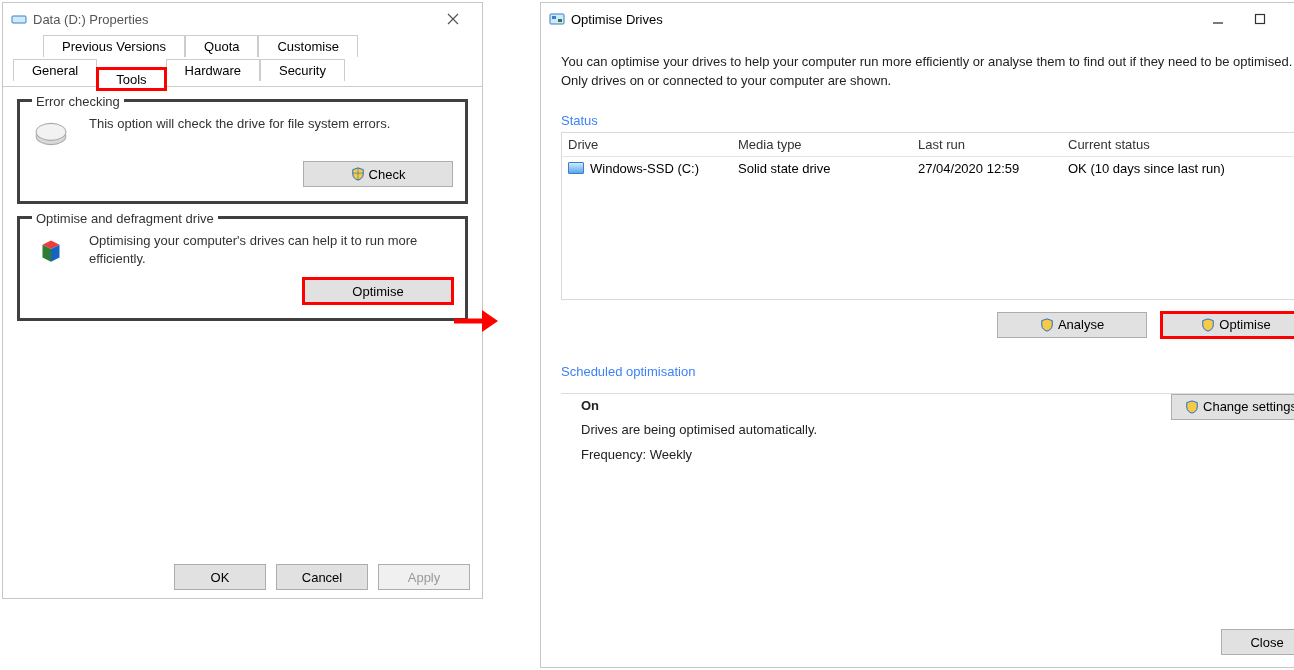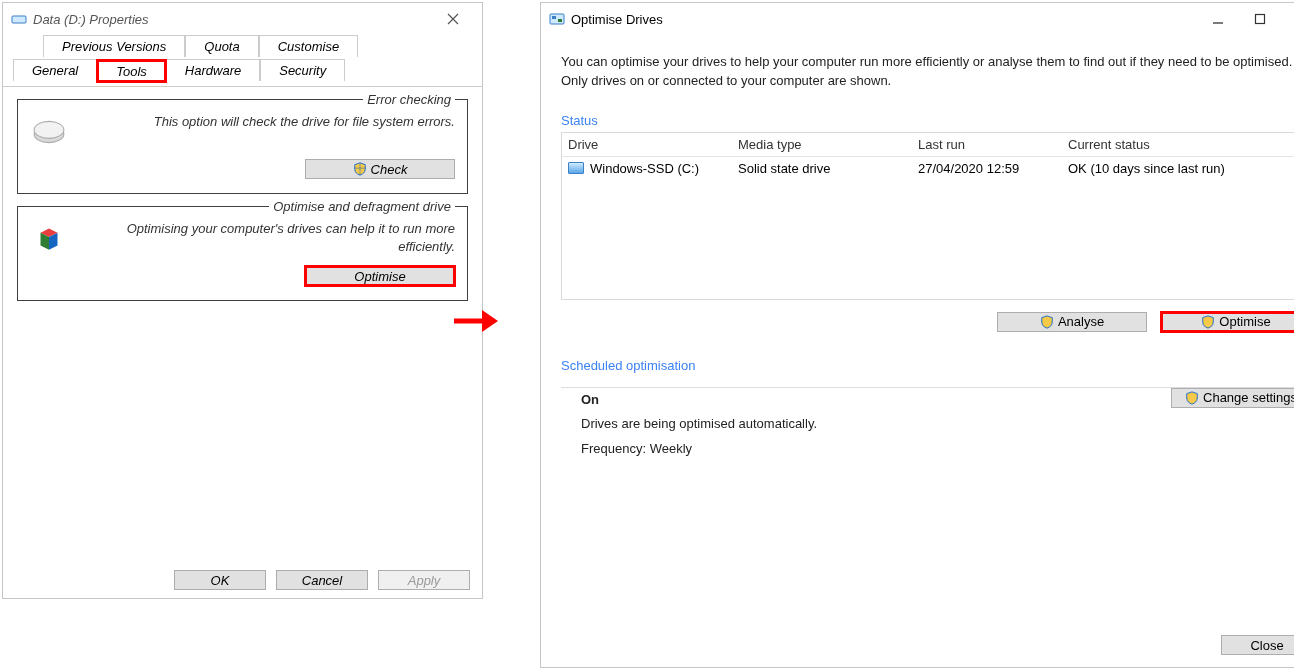--- a/index.html
+++ b/index.html
@@ -13,55 +13,54 @@
     height: 670px;
     position: relative;
     overflow: hidden;
   }
   .window {
     position: absolute;
     background: #fff;
     border: 1px solid #c6c6c6;
   }
   
-  .win-prop { left:2px; top:2px; width:481px; height:597px;font-style:italic; }
+  .win-prop { left:2px; top:2px; width:481px; height:597px; }
   .titlebar {
     display:flex; align-items:center; height:32px;
     padding:0 8px; color:#555;
   }
   .titlebar .spacer { flex:1; }
   .titlebar .winbtn {
     width:42px; height:28px; display:flex; align-items:center; justify-content:center;
     color:#333;
   }
   .titlebar .icon { width:16px; height:16px; margin-right:6px; display:inline-flex; }
   
   .tabstrip { position:relative; height:52px; border-bottom:1px solid #ccc; }
   .tabstrip .tabrow { position:absolute; display:flex; }
   .tabrow1 { top:0; left:10px;padding-left:30px; }
   .tabrow2 { top:24px; left:10px; }
   .tab {
     border:1px solid #ccc; border-bottom:none; background:#fff;
     padding:3px 18px; margin-right:0;
   }
-  .tab.active { background:#fff; position:relative; top:1px; }
+  .tab.active { background:#fff; position:relative; top:9px; }
   .redbox { outline:3px solid #ff0000; outline-offset:-2px; }
   
   .grouppanel {
-    margin:12px 14px 0 14px; border:1px solid #404040; padding:8px 12px 14px 12px;
+    margin:12px 14px 0 14px; border:3px solid #404040; padding:8px 12px 14px 12px;
     position:relative;
-    text-align:right;
   }
   .grouplabel { position:relative; top:-16px; background:#fff; display:inline-block; padding:0 4px; color:#333; }
   .grouppanel .inner { display:flex; align-items:flex-start; gap:19px; margin-top:-10px; }
   .grouppanel .txt { flex:1; color:#333; line-height:1.35; }
   .iconbox { width:38px; height:38px; flex:0 0 38px; display:flex; align-items:center; justify-content:center; }
   .btnrow { display:flex; justify-content:flex-end; padding-top:8px; }
   .btn {
-    min-width:92px; height:20px;
+    min-width:92px; height:26px;
     border:1px solid #adadad; background:#e1e1e1;
     display:flex; align-items:center; justify-content:center; gap:4px;
     padding:8px 12px;
   }
   .btn.wide { min-width:150px; }
   .btn.disabled { color:#999; background:#f0f0f0; }
   .shield-icon { width:14px; height:14px; }
   
   .prop-buttons {
     position:absolute; bottom:8px; right:12px; display:flex; gap:10px;

